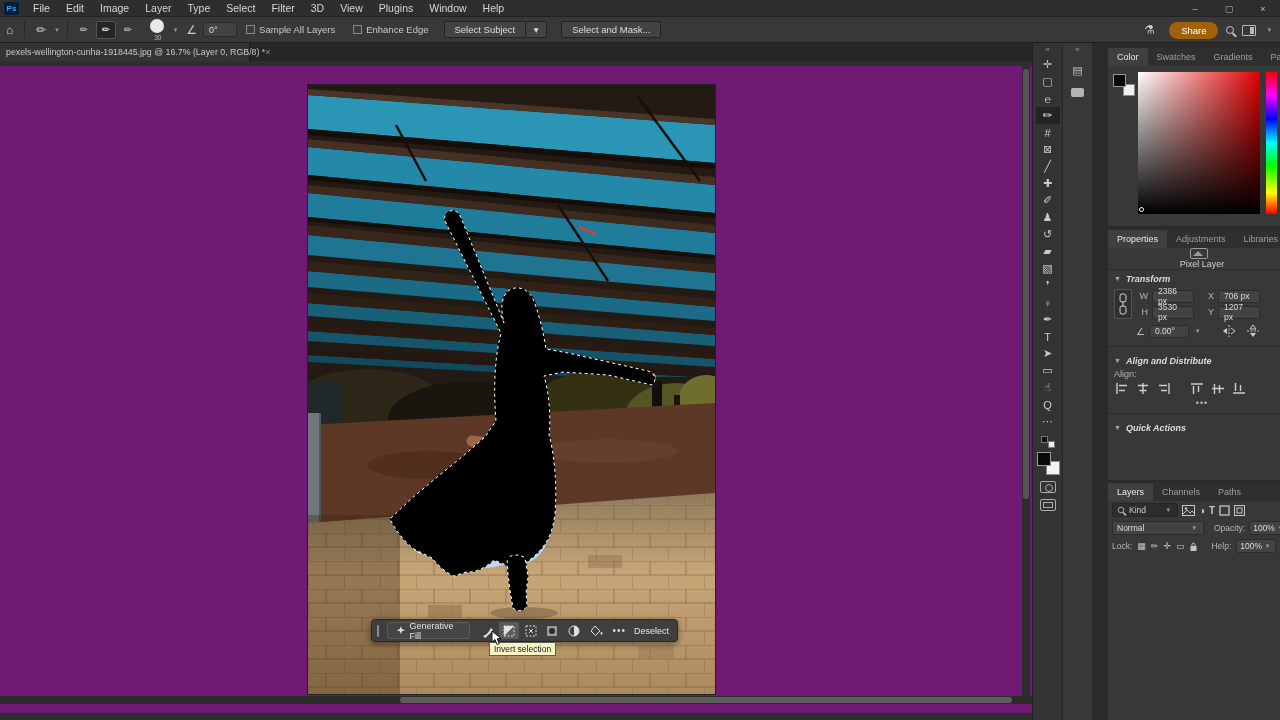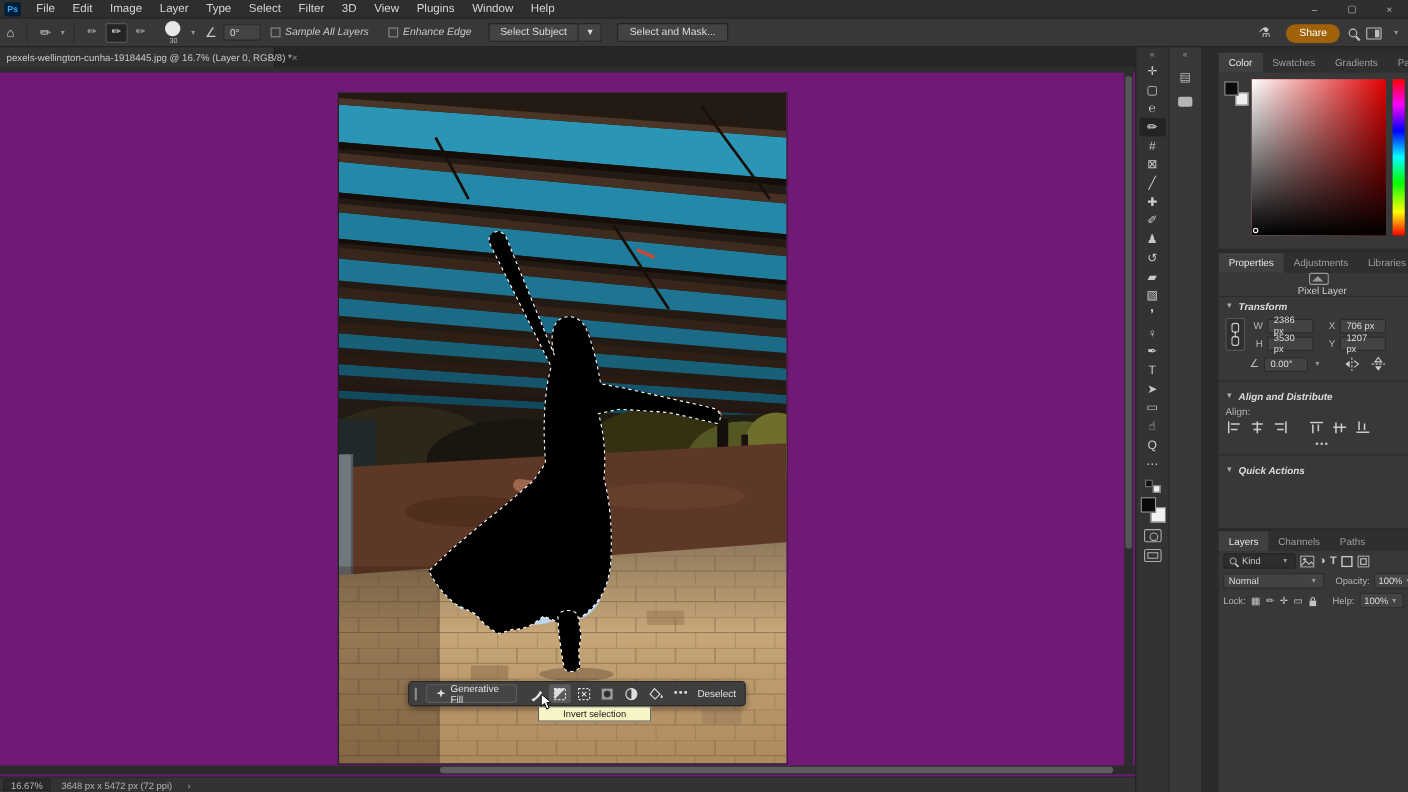--- a/index.html
+++ b/index.html
@@ -21,21 +21,21 @@
   .ob-sep { width:1px; height:18px; background:#2a2a2a; margin:0 5px; }
   .mode-btn { width:20px; height:18px; display:flex; align-items:center; justify-content:center; font-size:10px; color:#ccc; border-radius:2px; margin:0 1px; }
   .mode-btn.active { background:#252525; border:1px solid #555; color:#fff; }
   .brush-size-wrap { position:relative; width:22px; height:24px; margin:0 2px 0 8px; }
   .brush-circle { position:absolute; left:3px; top:1px; width:14px; height:14px; border-radius:50%; background:#e8e8e8; }
   .brush-num { position:absolute; left:0; top:16px; width:22px; text-align:center; font-size:6.5px; color:#bbb; }
   .chev { font-size:7px; color:#999; padding:0 3px; }
   .inset-field { background:#434343; border:1px solid #2b2b2b; border-radius:2px; font-size:9px; color:#ddd; padding:1px 5px; height:15px; display:flex; align-items:center; }
   .cb { width:9px; height:9px; border:1px solid #8a8a8a; background:#3a3a3a; margin-right:4px; flex:none; }
   .cb-label { font-size:9.5px; color:#c9c9c9; }
-  .ob-check { display:flex; align-items:center; margin:0 9px;font-style:italic; }
+  .ob-check { display:flex; align-items:center; margin:0 9px; }
   .ob-btn { background:#434343; border:1px solid #232323; border-radius:2px; font-size:9.5px; color:#ddd; padding:2px 10px; height:17px; display:flex; align-items:flex-end; }
   .share-btn { background:#a16207; color:#fff; border-radius:9px; font-size:9.5px; padding:2px 12px; height:17px; display:flex; align-items:center; }
   .ob-right { position:absolute; right:6px; top:0; height:26px; display:flex; align-items:center; gap:8px; }
   .mag { width:8px; height:8px; border:1.4px solid #c2c2c2; border-radius:50%; position:relative; flex:none; }
   .mag::after { content:""; position:absolute; width:5px; height:1.5px; background:#c2c2c2; transform:rotate(45deg); right:-4px; bottom:-2px; }
   .ws-icon { width:14px; height:11px; border:1px solid #bbb; border-radius:1px; position:relative; }
   .ws-icon::after { content:""; position:absolute; right:1px; top:1px; width:4px; height:7px; background:#bbb; }
 
   
   .tabstrip { position:absolute; left:0; top:43px; width:1032px; height:18px; background:#262626; }
@@ -48,21 +48,21 @@
   .photo { position:absolute; left:308px; top:19px; width:407px; height:609px; box-shadow:0 0 0 1px #222; }
 
   
   .ctx-taskbar { position:absolute; left:371px; top:553px; width:307px; height:23px; background:#3f3f3f; border:1px solid #282828; border-radius:4px; box-shadow:0 2px 6px rgba(0,0,0,.45); display:flex; align-items:center; }
   .ctx-handle { width:2px; height:12px; background:#8a8a8a; border-radius:1px; margin:0 8px 0 5px; }
   .gf-btn { display:flex; align-items:center; gap:4px; background:#454545; border:1px solid #5b5b5b; border-radius:3px; height:17px; padding:0 8px; font-size:9px; color:#e4e4e4; }
   .ctx-icon { width:22px; height:17px; display:flex; align-items:center; justify-content:center; border-radius:2px; margin:0 1px; }
   .ctx-icon.hover { background:#5a5a5a; }
   .ctx-more { font-size:10px; color:#ddd; letter-spacing:1px; padding:0 6px; }
   .ctx-deselect { font-size:9px; color:#e4e4e4; padding:0 8px 0 2px; }
-  .tooltip { position:absolute; left:489px; top:576px; background:#f7f4c6; border:1px solid #5b5b5b; color:#1a1a1a; font-size:8.5px; padding:1px 22px; white-space:nowrap; }
+  .tooltip { position:absolute; left:489px; top:576px; background:#f7f4c6; border:1px solid #5b5b5b; color:#1a1a1a; font-size:8.5px; padding:1px 4px; white-space:nowrap; }
   .cursor-arrow { position:absolute; left:491px; top:564px; }
 
   
   .vscroll { position:absolute; left:1022px; top:61px; width:8px; height:640px; background:#2d2d2d; }
   .vscroll-thumb { position:absolute; left:1px; top:8px; width:6px; height:430px; background:#555; border-radius:3px; }
   .hscroll { position:absolute; left:0; top:696px; width:1032px; height:8px; background:#2b2b2b; }
   .hscroll-thumb { position:absolute; left:400px; top:1px; width:612px; height:6px; background:#5d5d5d; border-radius:3px; }
   .statusbar { position:absolute; left:0; top:706px; width:1032px; height:14px; background:#333; border-top:1px solid #262626; display:flex; align-items:center; font-size:8.5px; color:#b5b5b5; }
   .status-zoom { background:#2a2a2a; border:1px solid #232323; padding:0 6px; height:11px; display:flex; align-items:center; margin:0 10px 0 3px; }
 
@@ -388,25 +388,20 @@
       <path d="M1 1 L1 12 L4 9.5 L6 14.5 L8.2 13.5 L6.2 8.8 L10 8.5 Z" fill="#fff" stroke="#000" stroke-width="0.9"></path>
     </svg>
   </div>
 
   <div class="vscroll">
       <div class="vscroll-thumb" style="position:relative"></div>
     </div>
   <div class="hscroll">
       <div class="hscroll-thumb"></div>
     </div>
-  <div class="statusbar">
-    <span class="status-zoom">16.67%</span>
-    <span>3648 px x 5472 px (72 ppi)</span>
-    <span style="margin-left:14px">›</span>
-  </div>
 
   <div class="toolcol">
     <div class="collapse">«</div>
     <div class="tools">
         <div class="tool">✛</div>
         <div class="tool">▢</div>
         <div class="tool">℮</div>
         <div class="tool active">✏</div>
         <div class="tool">#</div>
         <div class="tool">⊠</div>

